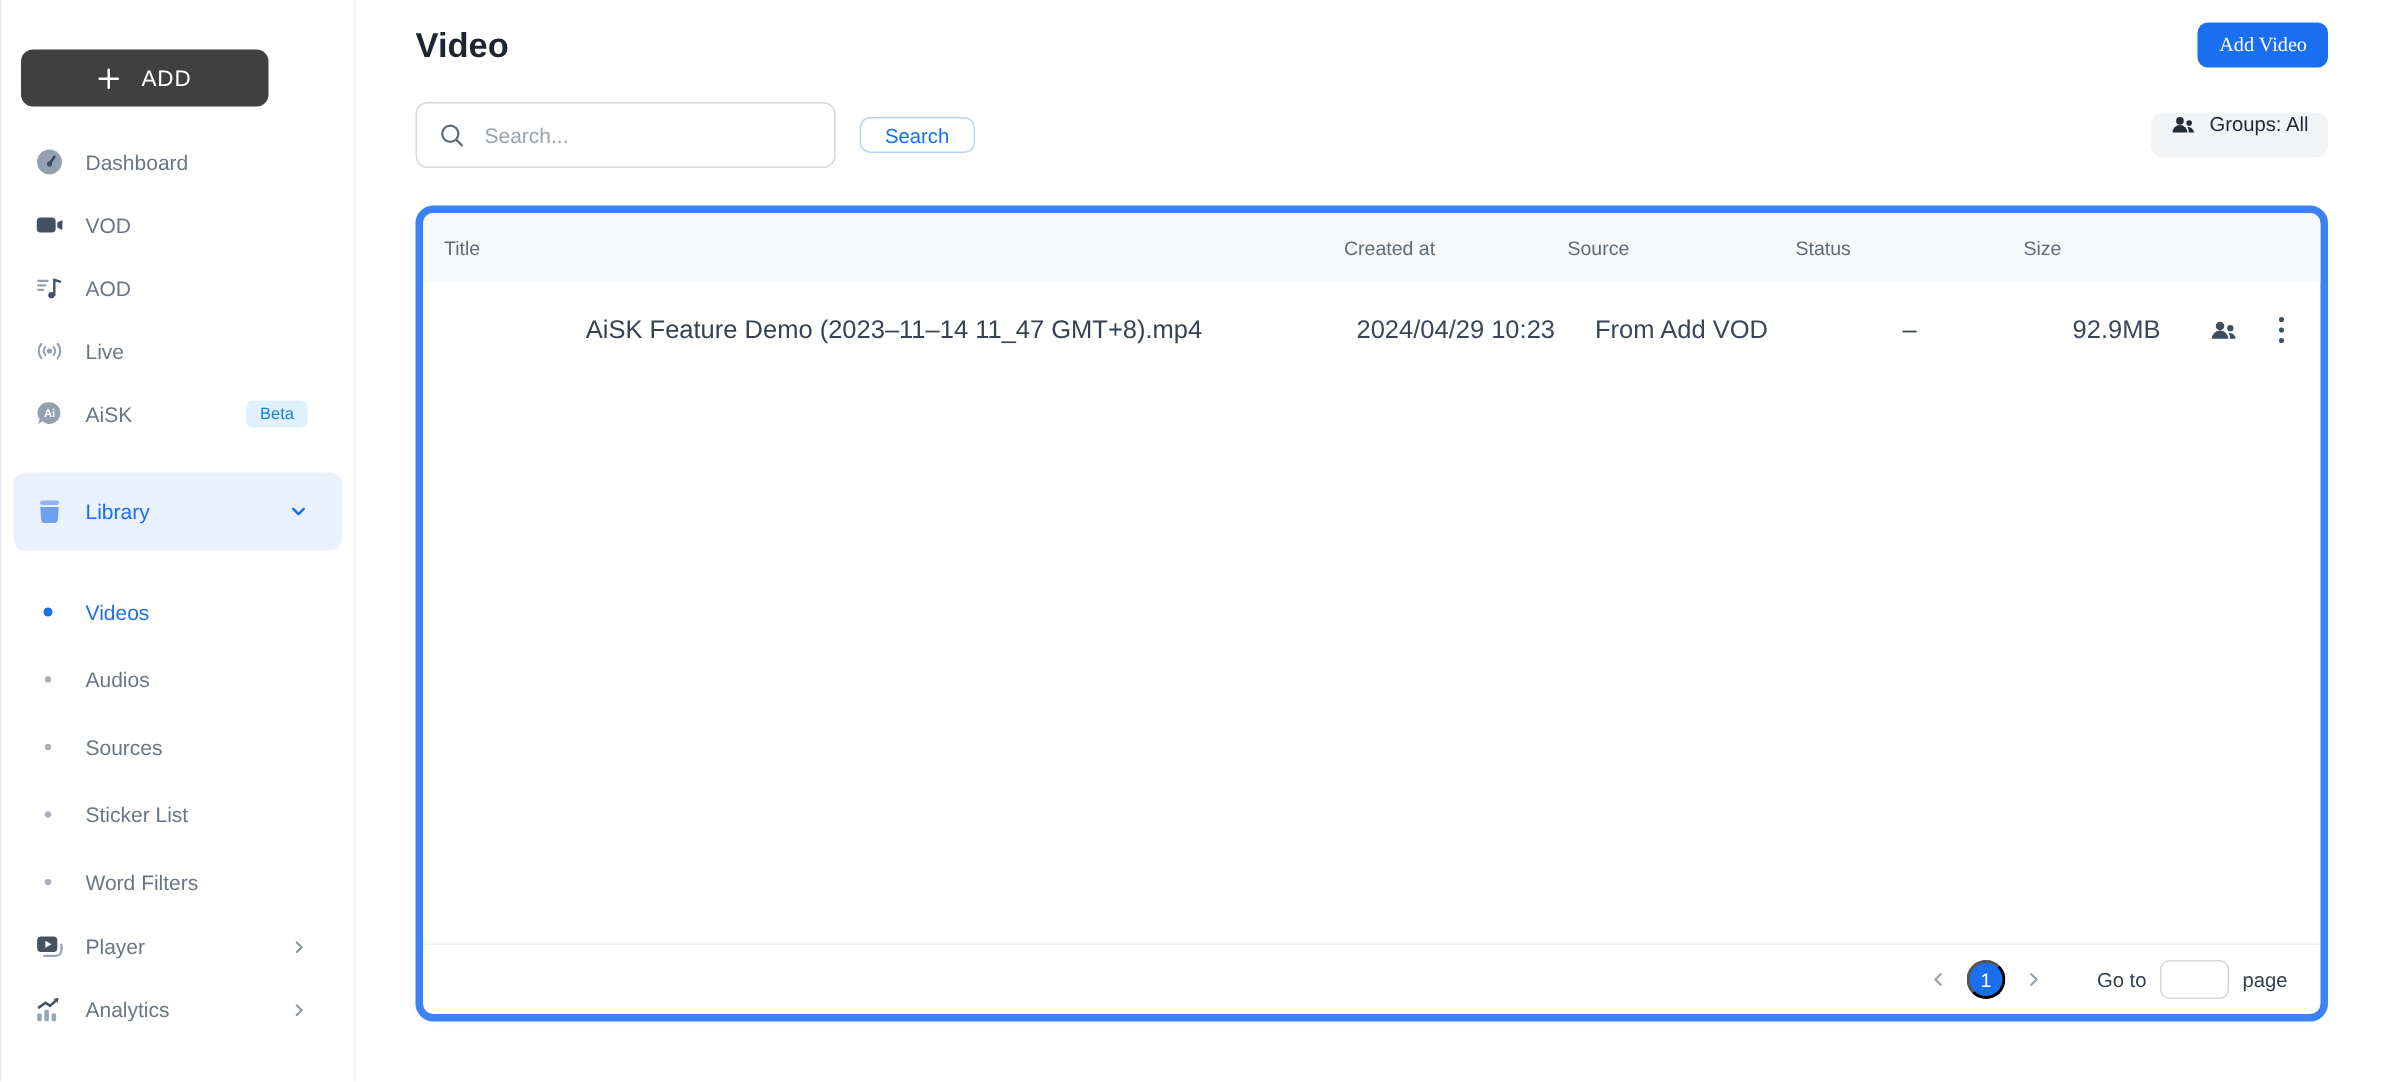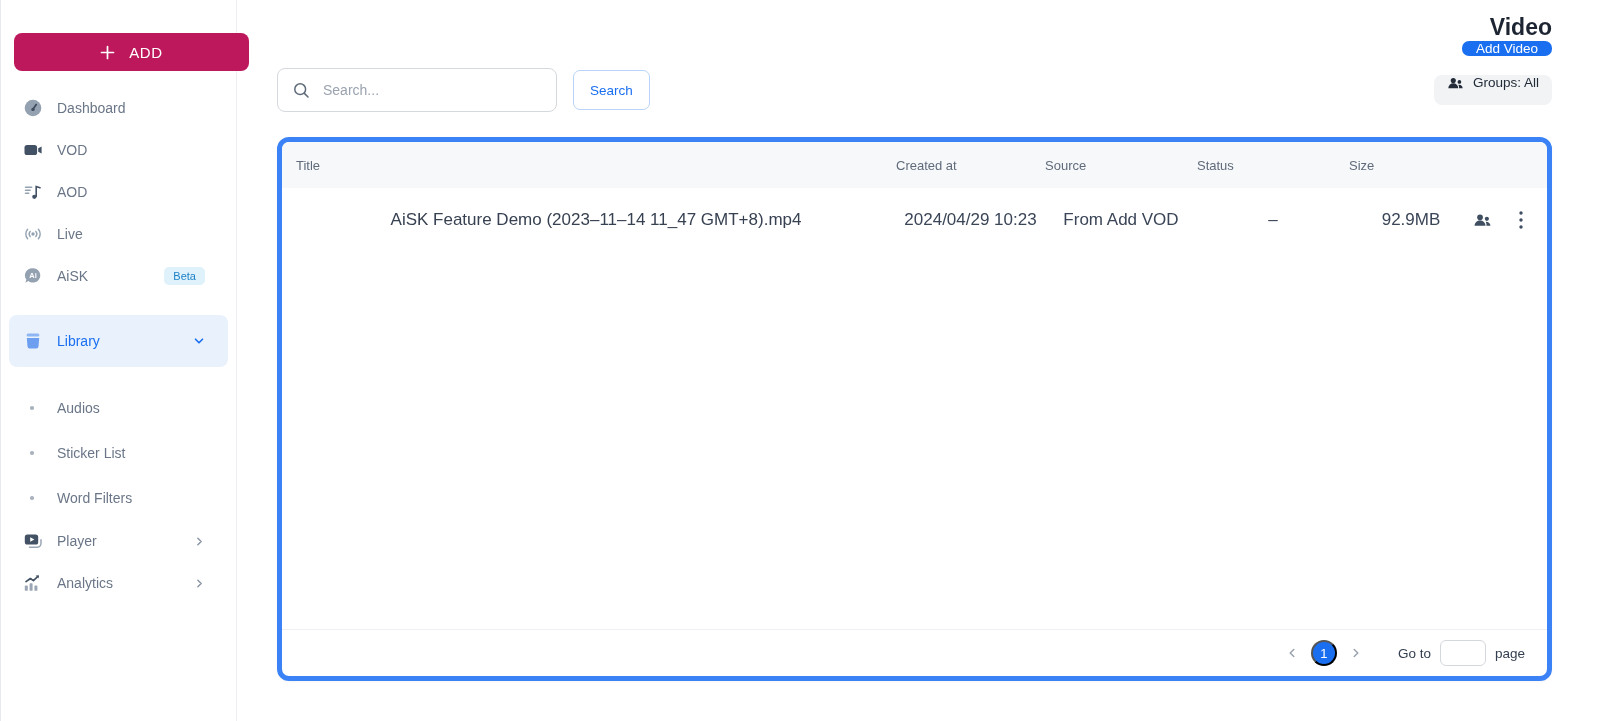--- a/index.html
+++ b/index.html
@@ -14,22 +14,22 @@
   
   .sidebar {
     width:237px; min-width:237px; height:100%;
     border-right:1px solid #eceef1;
     border-left:1px solid #e7e9ec;
     padding-top:33px;
     background:#fff;
   }
   .add-btn {
     display:flex; align-items:center; justify-content:center; gap:14px;
-    margin:0 13px; height:38px; width:235px;
-    background:#be185d; color:#fff; border:none; border-radius:8px;
+    margin:0 13px; height:38px; width:165px;
+    background:#404040; color:#fff; border:none; border-radius:8px;
     font-size:15px; font-weight:500; letter-spacing:.6px; cursor:pointer;
     font-family:"Liberation Sans", sans-serif;
   }
   .nav { margin-top:16px; }
   .nav-item {
     display:flex; align-items:center;
     height:42px; padding:0 31px 0 22px;
     color:#6a7687; font-size:14px; cursor:pointer;
   }
   .nav-item .nicon { width:20px; height:20px; margin-right:14px; flex:0 0 20px; display:flex; align-items:center; }
@@ -50,41 +50,41 @@
   .sub-item .bullet {
     width:6px; height:6px; border-radius:50%; background:#a7b0bc;
     margin-right:22px; flex:0 0 6px; transform:scale(.7);
   }
   .sub-item.active { color:#1a6ff0; font-weight:500; }
   .sub-item.active .bullet { background:#1a6ff0; transform:scale(1); }
 
   
   .main { flex:1; padding:0 48px 0 40px; display:flex; flex-direction:column; }
   .page-header {
-    margin-top:14px; display:flex; align-items:flex-end; justify-content:space-between; height:32px;flex-direction:column;
+    margin-top:14px; display:flex; align-items:center; justify-content:space-between; height:32px;
   }
   .page-title { font-size:23px; font-weight:700; color:#1d2533; }
   .add-video-btn {
     background:#1a6ff0; color:#fff; border:none; border-radius:7px;
     height:30px; padding:0 14px; font-size:13.5px; font-weight:500; cursor:pointer;
-    font-family:Liberation Sans, sans-serif;
+    font-family:Liberation Serif, serif;
   }
   .toolbar { margin-top:22px; display:flex; align-items:center; }
   .search-box {
     width:280px; height:44px; border:1px solid #d5d8dd; border-radius:8px;
     display:flex; align-items:center; padding:0 12px 0 15px; background:#fff;
   }
   .search-box input {
     border:none; outline:none; flex:1; margin-left:11px;
     font-size:14px; color:#333f50; background:transparent;
     font-family:"Liberation Sans", sans-serif;
   }
   .search-box input::placeholder { color:#9aa3af; }
   .search-btn {
-    margin-left:16px; height:40px; padding:0 16px;
+    margin-left:16px; height:24px; padding:0 16px;
     background:#fff; border:1px solid #b9d4f8; border-radius:7px;
     color:#1a6ff0; font-size:13.5px; font-weight:500; cursor:pointer;
     font-family:"Liberation Sans", sans-serif;
   }
   .groups-btn {
     margin-left:auto; height:30px; padding:0 13px;
     background:#f1f3f5; border:none; border-radius:8px;
     display:flex; gap:9px;
     color:#222b38; font-size:13.5px; cursor:pointer;
     font-family:"Liberation Sans", sans-serif;
@@ -205,23 +205,31 @@
             </svg>
         </span>
         <span>Library</span>
         <span class="chev">
           <svg width="12" height="12" viewBox="0 0 12 12" fill="none">
               <path d="M2.5 4.2 6 7.8 9.5 4.2" stroke="#1a6ff0" stroke-width="1.6" stroke-linecap="round" stroke-linejoin="round"></path>
             </svg>
         </span>
       </div>
 
+      <div class="sub-item active">
+        <span class="bullet"></span>
+        <span>Videos</span>
+      </div>
       <div class="sub-item">
         <span class="bullet"></span>
         <span>Audios</span>
+      </div>
+      <div class="sub-item">
+        <span class="bullet"></span>
+        <span>Sources</span>
       </div>
       <div class="sub-item">
         <span class="bullet"></span>
         <span>Sticker List</span>
       </div>
       <div class="sub-item">
         <span class="bullet"></span>
         <span>Word Filters</span>
       </div>
 

